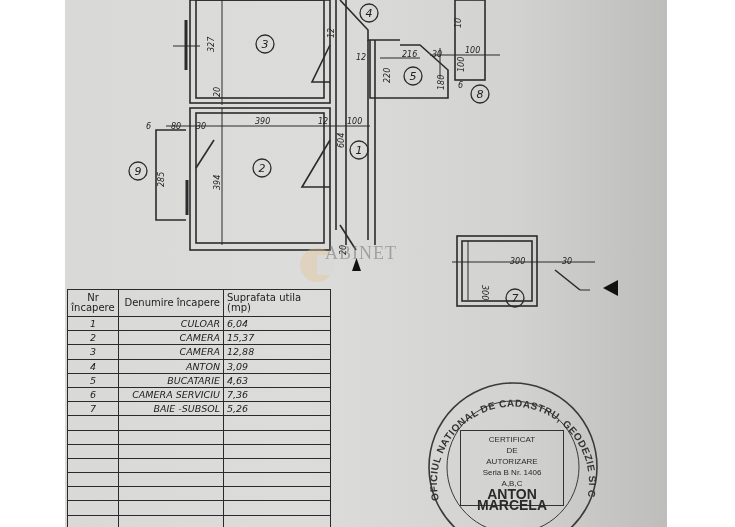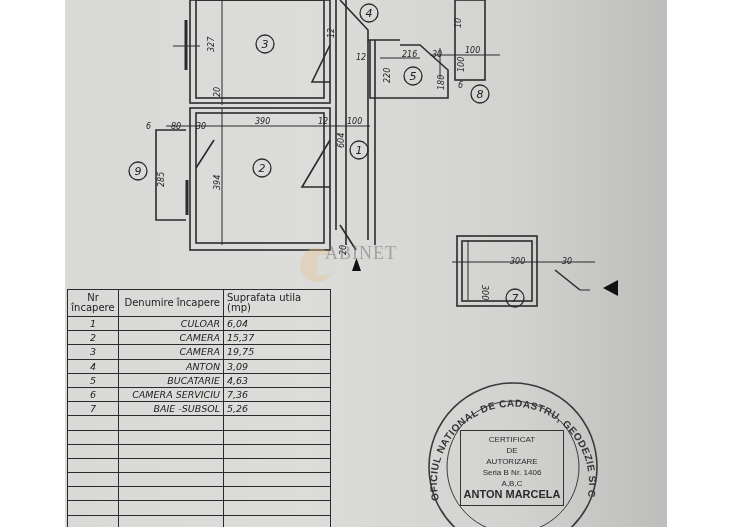--- a/index.html
+++ b/index.html
@@ -9,21 +9,21 @@
            background:linear-gradient(90deg,#d9d9d8 0%,#dcdcdb 40%,#d2d2d1 75%,#bdbdbc 100%); }
   .plan { position:absolute; left:0; top:0; }
   table.legend { position:absolute; left:67px; top:289px; border-collapse:collapse; font-family:"DejaVu Sans", sans-serif; color:#1c1c1c; }
   table.legend td, table.legend th { border:1.4px solid #2a2a2a; padding:0 3px; font-size:9.5px; font-style:italic; height:13.2px; line-height:11px; }
   table.legend th { font-weight:normal; font-style:normal; height:26px; font-size:10px; line-height:10px; }
   .c1 { width:44px; text-align:center; }
   .c2 { width:98px; text-align:right; }
   .c3 { width:100px; text-align:left; }
   .stamp-box { position:absolute; left:460px; top:430px; width:104px; height:76px; border:1.5px solid #333;
                text-align:center; font-size:8px; color:#2a2a2a; line-height:11px; padding-top:3px; box-sizing:border-box; }
-  .stamp-box .strong { font-weight:bold; font-size:11px; }
+  .stamp-box .strong { font-weight:bold; font-size:14px; }
   .watermark { position:absolute; left:297px; top:240px; width:150px; height:45px; opacity:0.55; }
   .wm-text { position:absolute; font-family:"Liberation Serif", serif; color:#737373; font-size:18px; letter-spacing:1px; }
 </style>
 </head>
 <body>
 
 <div class="paper"></div>
 
 <svg class="plan" width="735" height="527">
   <g stroke="#2b2b2b" fill="none" stroke-width="1.6">
@@ -154,21 +154,21 @@
         <td class="c3">6,04</td>
       </tr>
   <tr>
         <td class="c1">2</td>
         <td class="c2">CAMERA</td>
         <td class="c3">15,37</td>
       </tr>
   <tr>
         <td class="c1">3</td>
         <td class="c2">CAMERA</td>
-        <td class="c3">19,75</td>
+        <td class="c3">12,88</td>
       </tr>
   <tr>
         <td class="c1">4</td>
         <td class="c2">ANTON</td>
         <td class="c3">3,09</td>
       </tr>
   <tr>
         <td class="c1">5</td>
         <td class="c2">BUCATARIE</td>
         <td class="c3">4,63</td>

